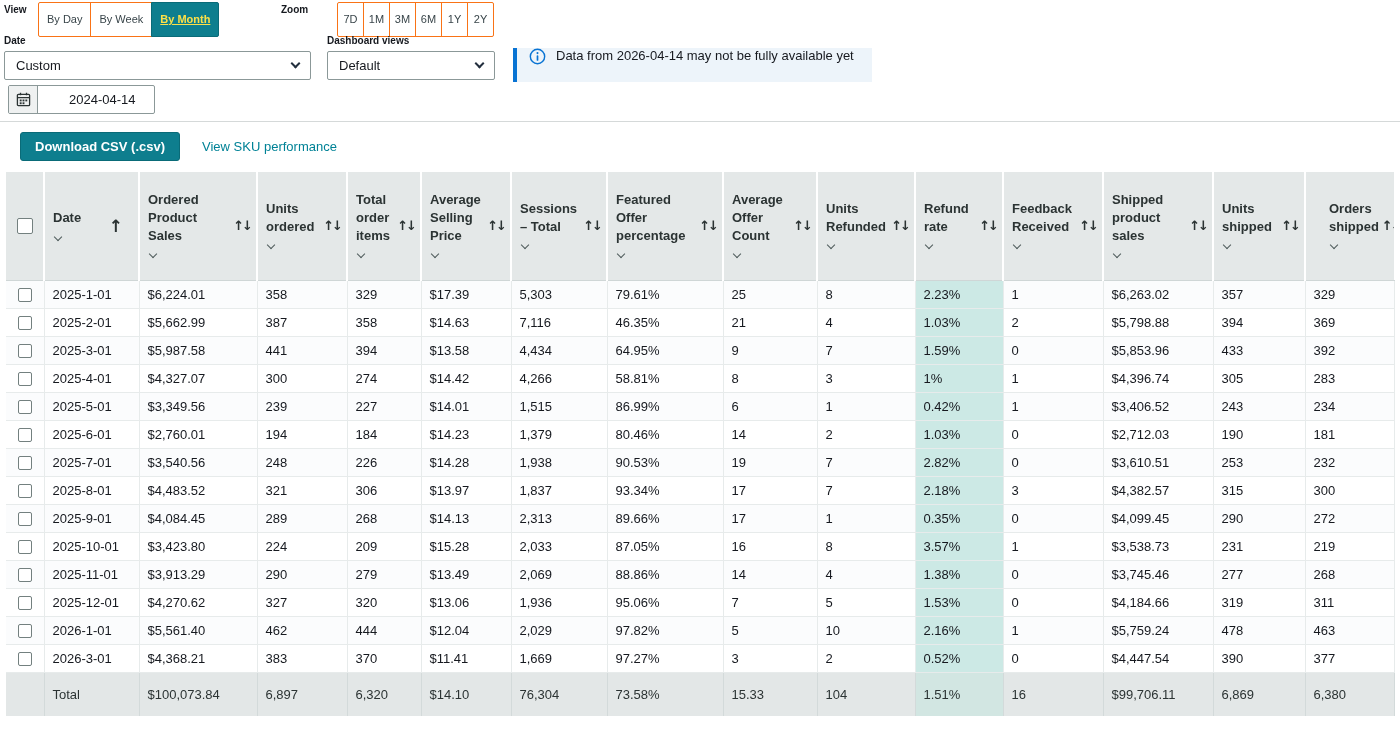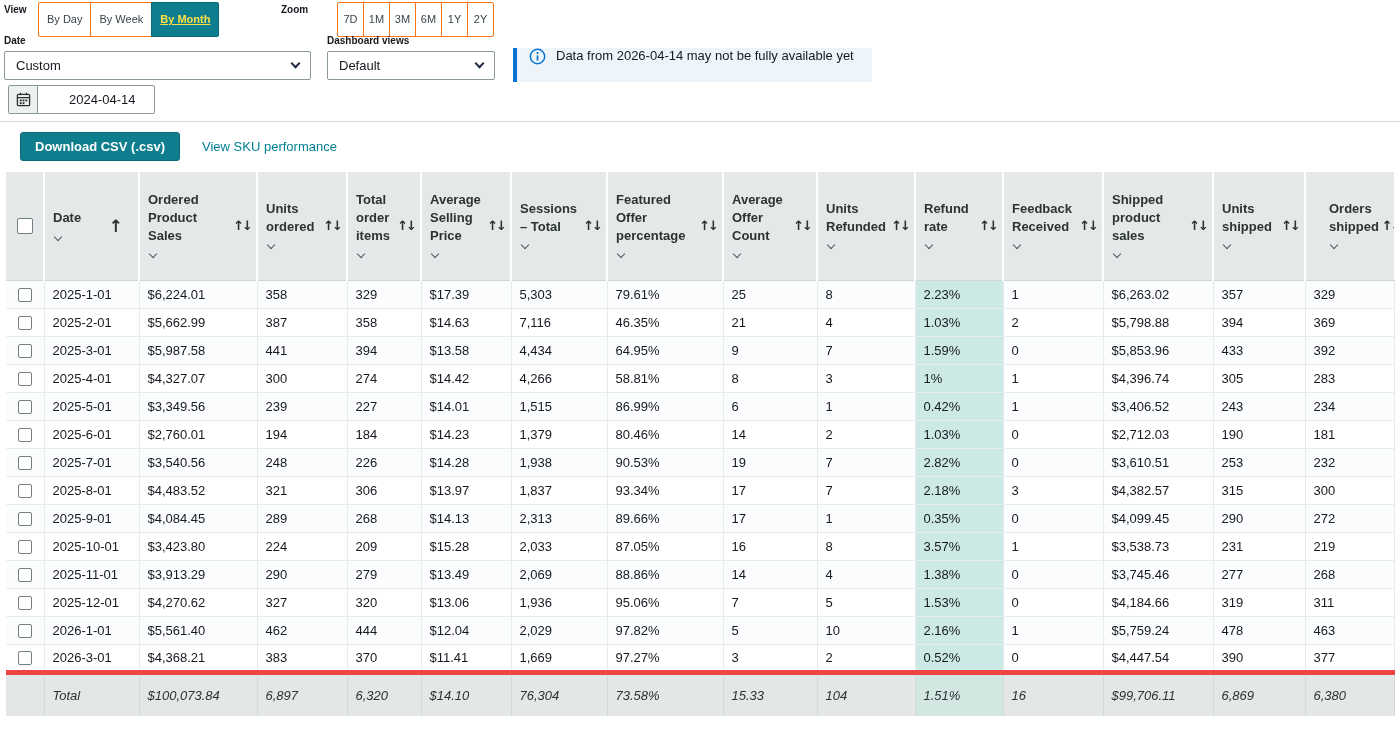--- a/index.html
+++ b/index.html
@@ -71,22 +71,22 @@
   tbody td { height:28px; padding:0 8px; background:#fff; border-right:1px solid #e7ebeb;
     border-bottom:1px solid #e7ebeb; color:#16191f; }
   tbody tr:nth-child(odd) td { background:#fbfcfd; }
   tbody td.hl, tbody tr:nth-child(odd) td.hl { background:#cce9e5; }
 
   .cb-col { text-align:center; padding:0; }
   .cb { display:inline-block; width:14px; height:14px; background:#fff; border:1px solid #73807f;
     border-radius:2px; vertical-align:middle; cursor:pointer; }
   thead .cb { width:16px; height:16px; }
 
-  tfoot td { height:44px; padding:0 8px; background:#e3e7e7; border-top:5px solid #ef4444;
-    border-right:1px solid #d3dada; color:#2b3333;font-style:italic; }
+  tfoot td { height:44px; padding:0 8px; background:#e3e7e7; border-top:1px solid #ef4444;
+    border-right:1px solid #d3dada; color:#2b3333; }
   tfoot td.hl { background:#d2e6e2; }
 
   svg { display:block; }
 </style>
 </head>
 <body>
 
 <div class="controls">
   <span class="lbl view-label">View</span>
   <div class="btn-group" id="view-group">

